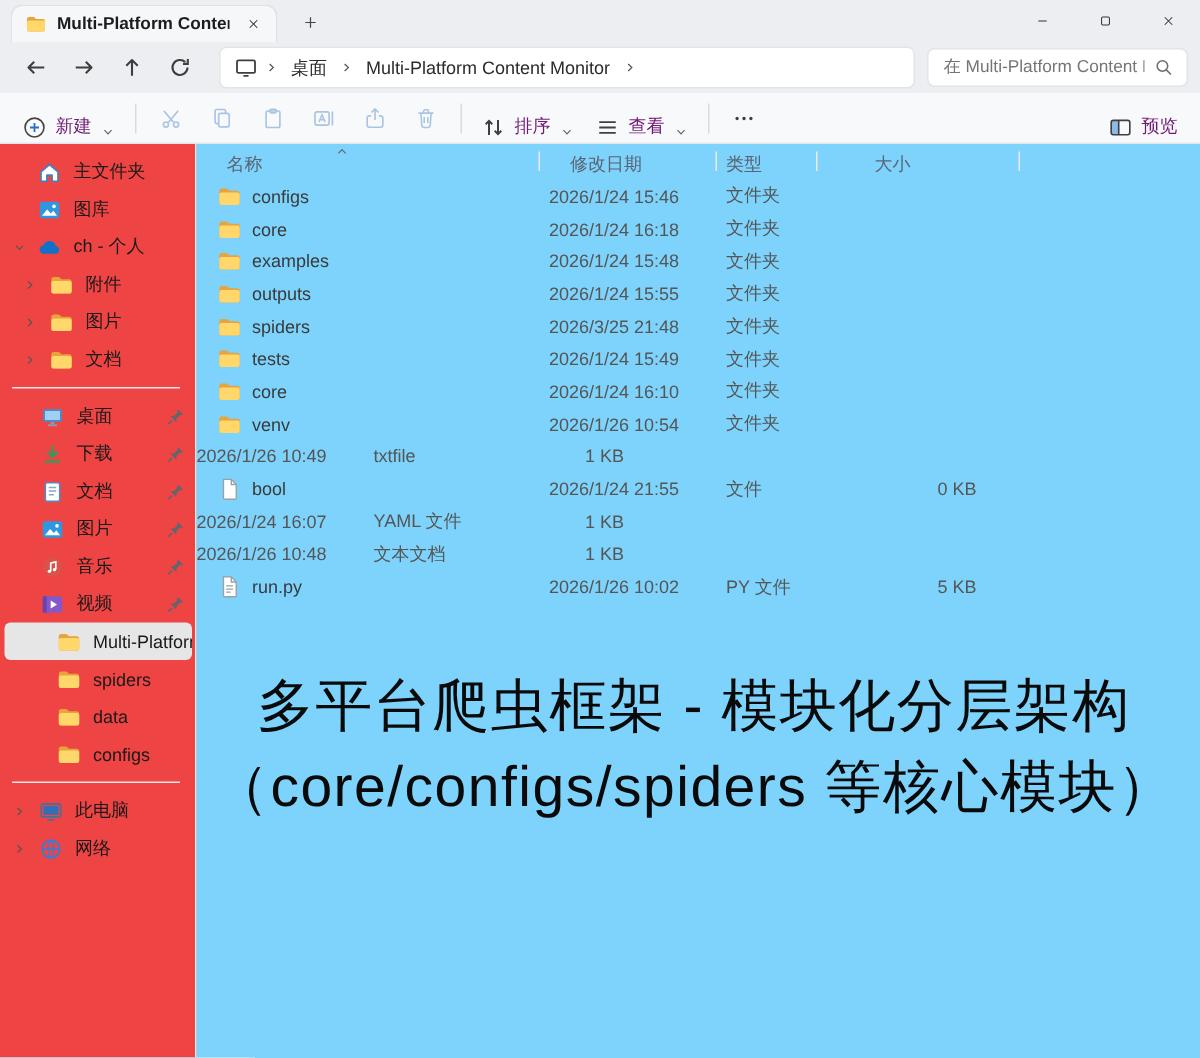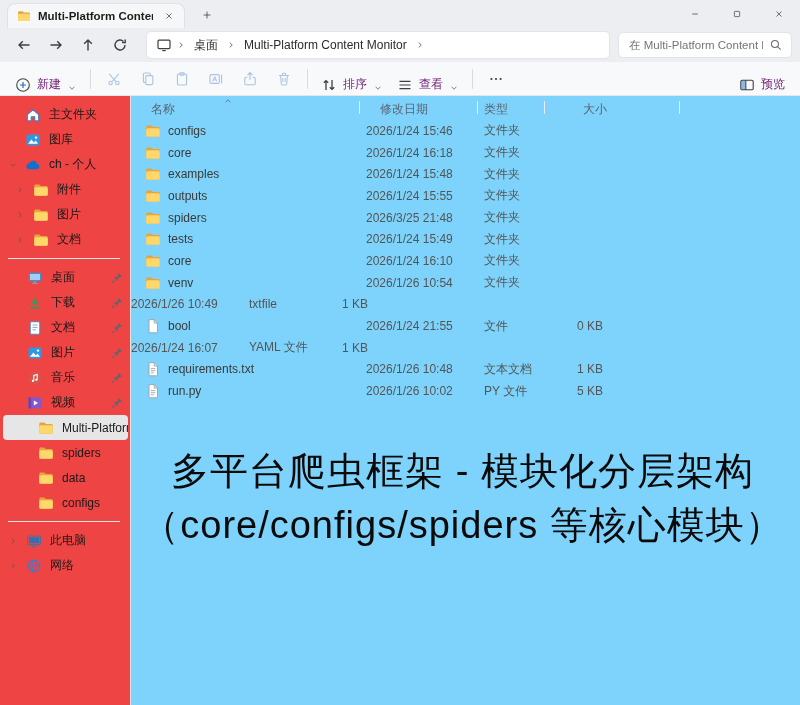--- a/index.html
+++ b/index.html
@@ -68,21 +68,21 @@
   .lhead{position:relative;height:24px;color:#5a6472}
   .hcell{position:absolute;top:5px;white-space:nowrap}
   .h-name{left:20px}.h-date{left:249px}.h-type{left:353px}.h-size{left:452px}
   .h-sort{position:absolute;left:92px;top:0}
   .hsep{position:absolute;top:5px;width:1px;height:13px;background:#ebebeb}
   .rows{position:absolute;top:24px;left:0;right:0}
   .row{display:flex;align-items:center;height:21.7px;color:#555}
   .c-name{width:235px;box-sizing:border-box;padding-left:14px;display:flex;align-items:center;gap:7px;color:#3a3a3a;overflow:hidden;white-space:nowrap}
   .c-date{width:118px;flex:none}
   .c-type{width:93px;flex:none}
-  .c-size{width:74px;flex:none;}
+  .c-size{width:74px;flex:none;text-align:right}
 
   
   .overlay{position:absolute;left:0;right:6px;top:348px;text-align:center;
            font-size:38px;line-height:54px;font-weight:500;color:#0a0a0a;letter-spacing:1px;white-space:nowrap}
 </style>
 </head>
 <body>
 
 <svg width="0" height="0" style="position:absolute">
   <symbol id="i-folder-icon" viewBox="0 0 16 16">
@@ -685,26 +685,20 @@
         </div>
 
         <div class="row">
           <span class="c-date">2026/1/24 16:07</span>
           <span class="c-type">YAML 文件</span>
           <span class="c-size">1 KB</span>
         </div>
 
 
         <div class="row">
-          <span class="c-name">
-            <svg class="icon16">
-              <use href="#i-file-lines-icon"></use>
-            </svg>
-            <span>requirements.txt</span>
-          </span>
           <span class="c-date">2026/1/26 10:48</span>
           <span class="c-type">文本文档</span>
           <span class="c-size">1 KB</span>
         </div>
 
         <div class="row">
           <span class="c-name">
             <svg class="icon16">
               <use href="#i-file-lines-icon"></use>
             </svg>

